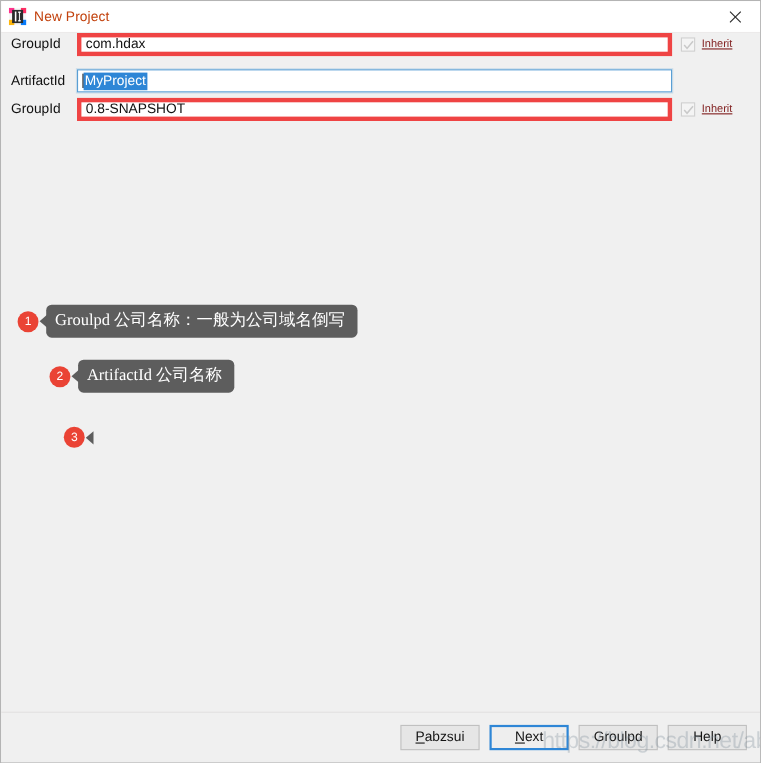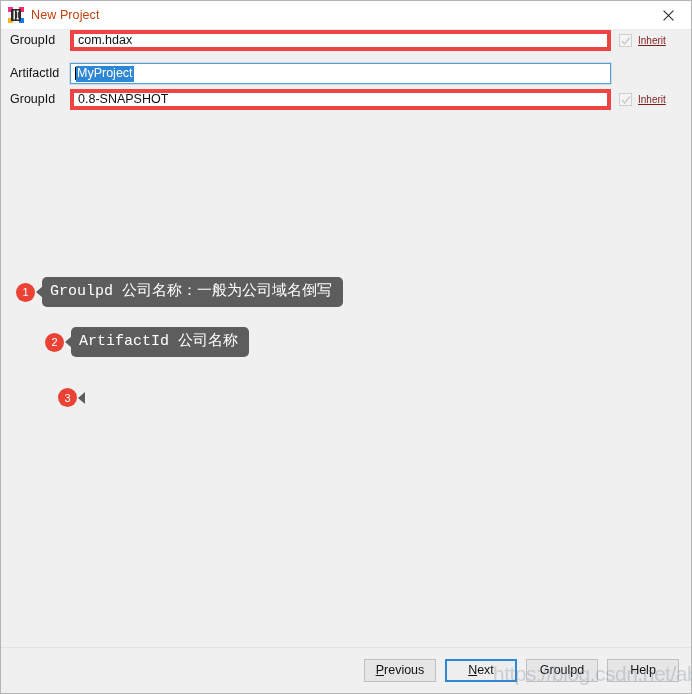--- a/index.html
+++ b/index.html
@@ -199,21 +199,21 @@
   }
   .anno-bubble {
     background: #5d5d5d;
     color: #ffffff;
     border-radius: 5px;
     padding: 6px 11px 7px 8px;
     font-size: 15px;
     line-height: 1.15;
     white-space: nowrap;
     margin-left: -1px;
-    font-family: Liberation Mono, monospace;
+    font-family: Liberation Serif, serif;
   }
 
   
   .footer {
     position: relative;
     height: 46px;
     min-height: 46px;
     background: #f0f0f0;
     border-top: 1px solid #e3e1e1;
     display: flex;
@@ -352,21 +352,21 @@
     <div class="annotation anno-3">
       <span class="anno-badge">3</span>
       <span class="anno-arrow"></span>
     </div>
 
   </div>
 
   <div class="footer">
     <span class="btn">
         <u>P</u>
-        <span>revious</span>
+        <span>abzsui</span>
       </span>
     <span class="btn default">
         <u>N</u>
         <span>ext</span>
       </span>
     <span class="btn">
         <span>Groulpd</span>
       </span>
     <span class="btn">
         <span>Help</span>

